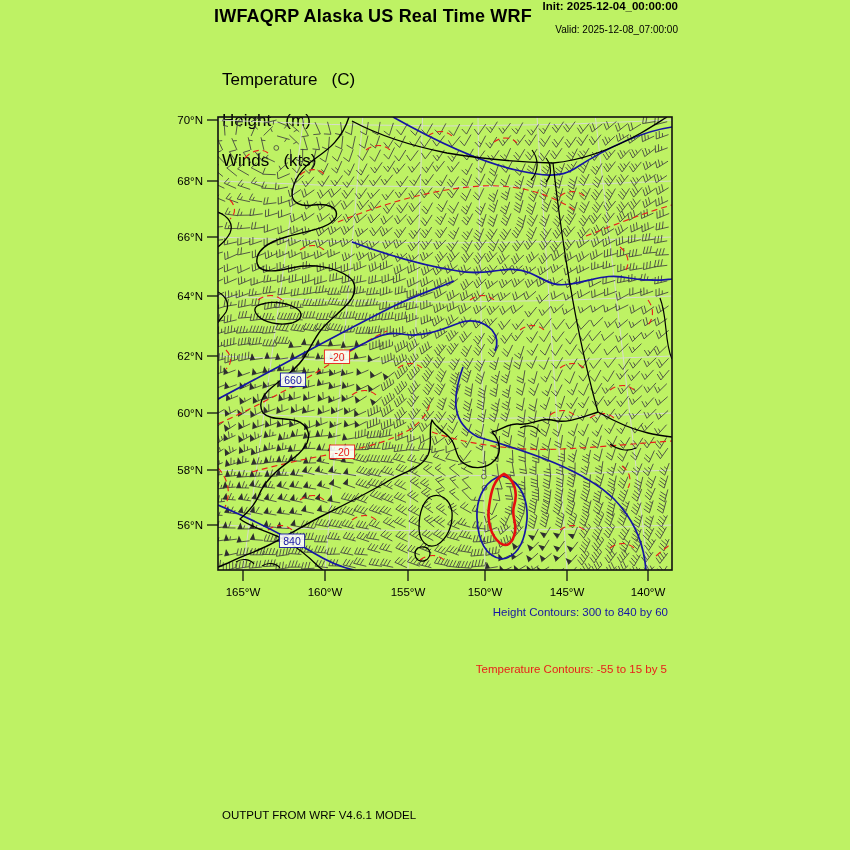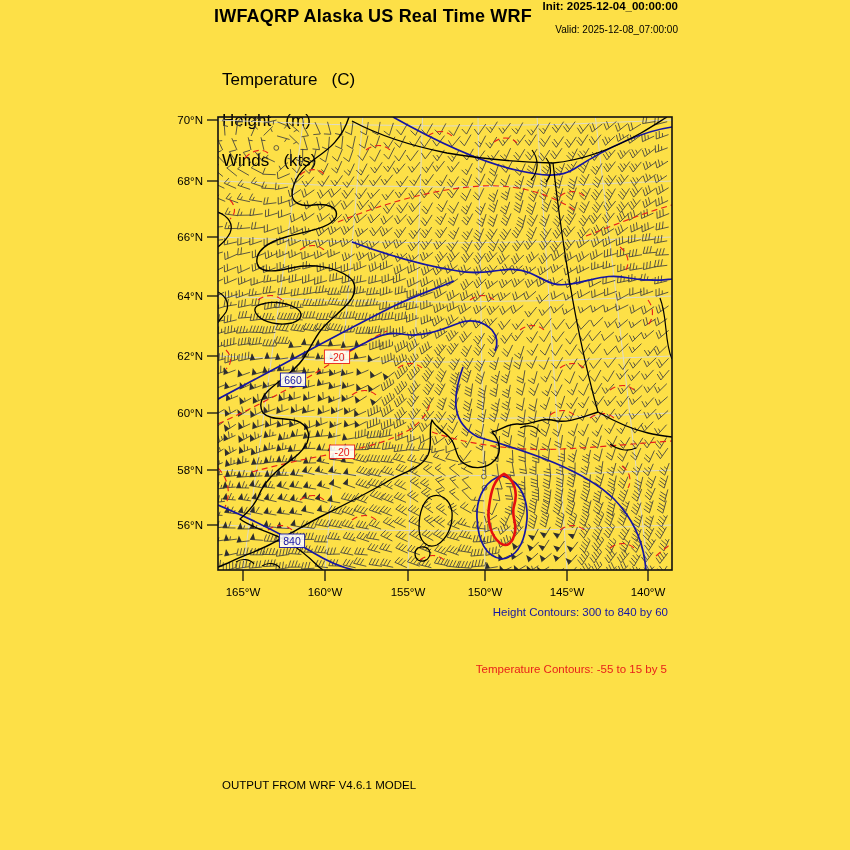--- a/index.html
+++ b/index.html
@@ -1,25 +1,25 @@
 <!DOCTYPE html>
 <html><head>
 <meta charset="utf-8">
 <style>
   html,body{margin:0;padding:0;background:#ffffff;}
-  .page{position:relative;width:850px;height:850px;background:#fde047;overflow:hidden;
+  .page{position:relative;width:850px;height:850px;background:#bef264;overflow:hidden;
         font-family:"Liberation Sans",sans-serif;color:#000;}
   .abs{position:absolute;}
   .title{left:214px;top:6px;font-size:18px;font-weight:bold;letter-spacing:.2px;}
   .init{right:172px;top:0;font-size:11.5px;font-weight:bold;}
   .valid{right:172px;top:24px;font-size:10px;}
   .fields{left:222px;top:46px;font-size:17px;line-height:13.5px;white-space:pre;}
   .legend-h{right:182px;top:606px;font-size:11.5px;}
   .legend-t{right:183px;top:627px;font-size:11.5px;}
-  .footer{left:222px;top:779px;font-size:11.5px;line-height:13.5px;}
+  .footer{left:222px;top:809px;font-size:11.5px;line-height:13.5px;}
   svg{position:absolute;left:0;top:0;}
   text{font-family:"Liberation Sans",sans-serif;}
 </style>
 </head>
 <body>
 
 <div class="page">
   <div class="abs title">IWFAQRP Alaska US Real Time WRF</div>
   <div class="abs init">Init: 2025-12-04_00:00:00</div>
   <div class="abs valid">Valid: 2025-12-08_07:00:00</div>

